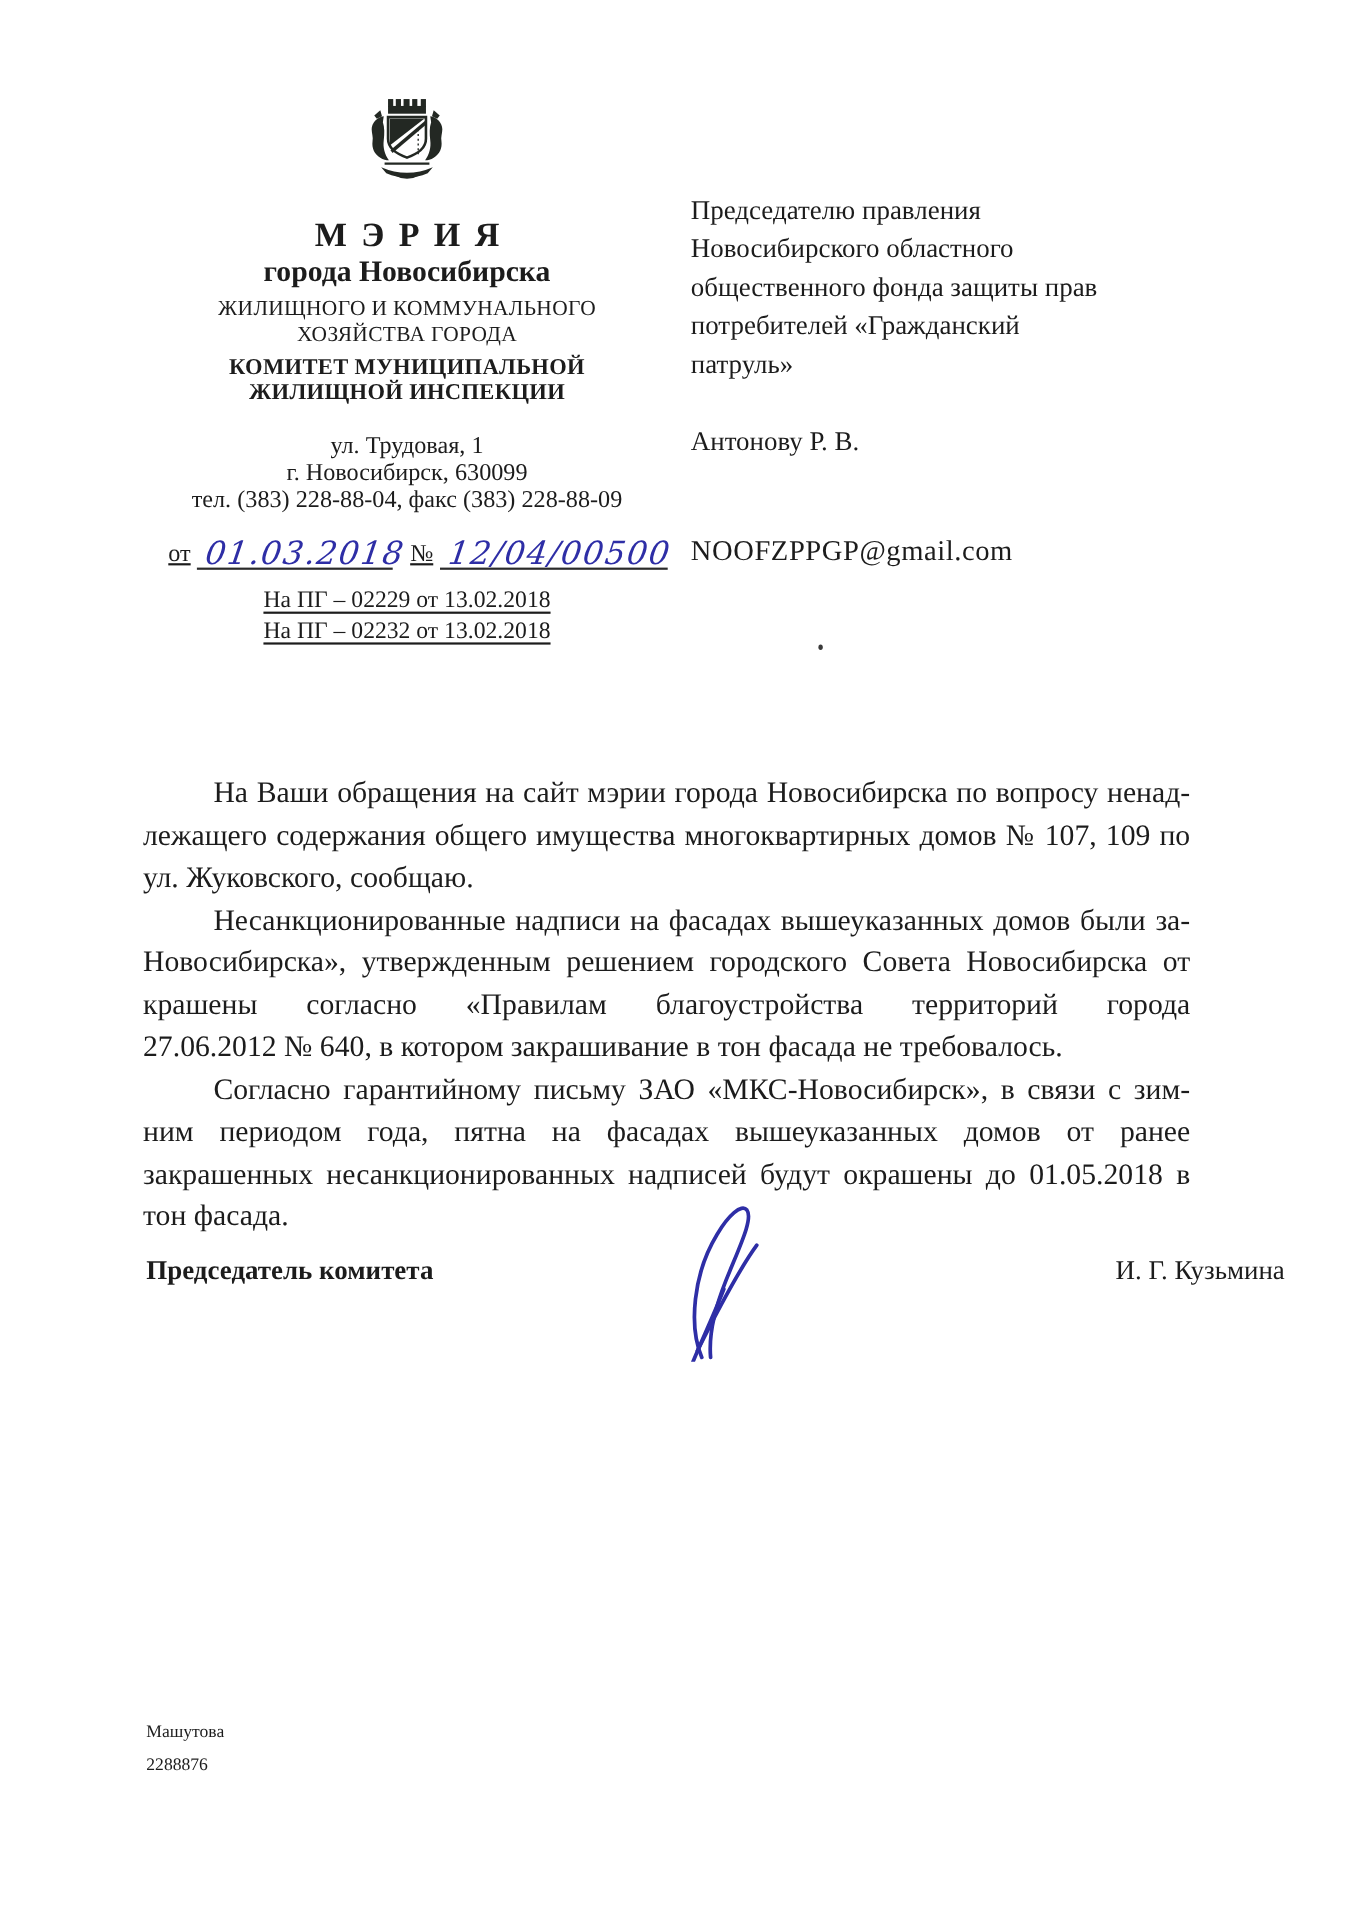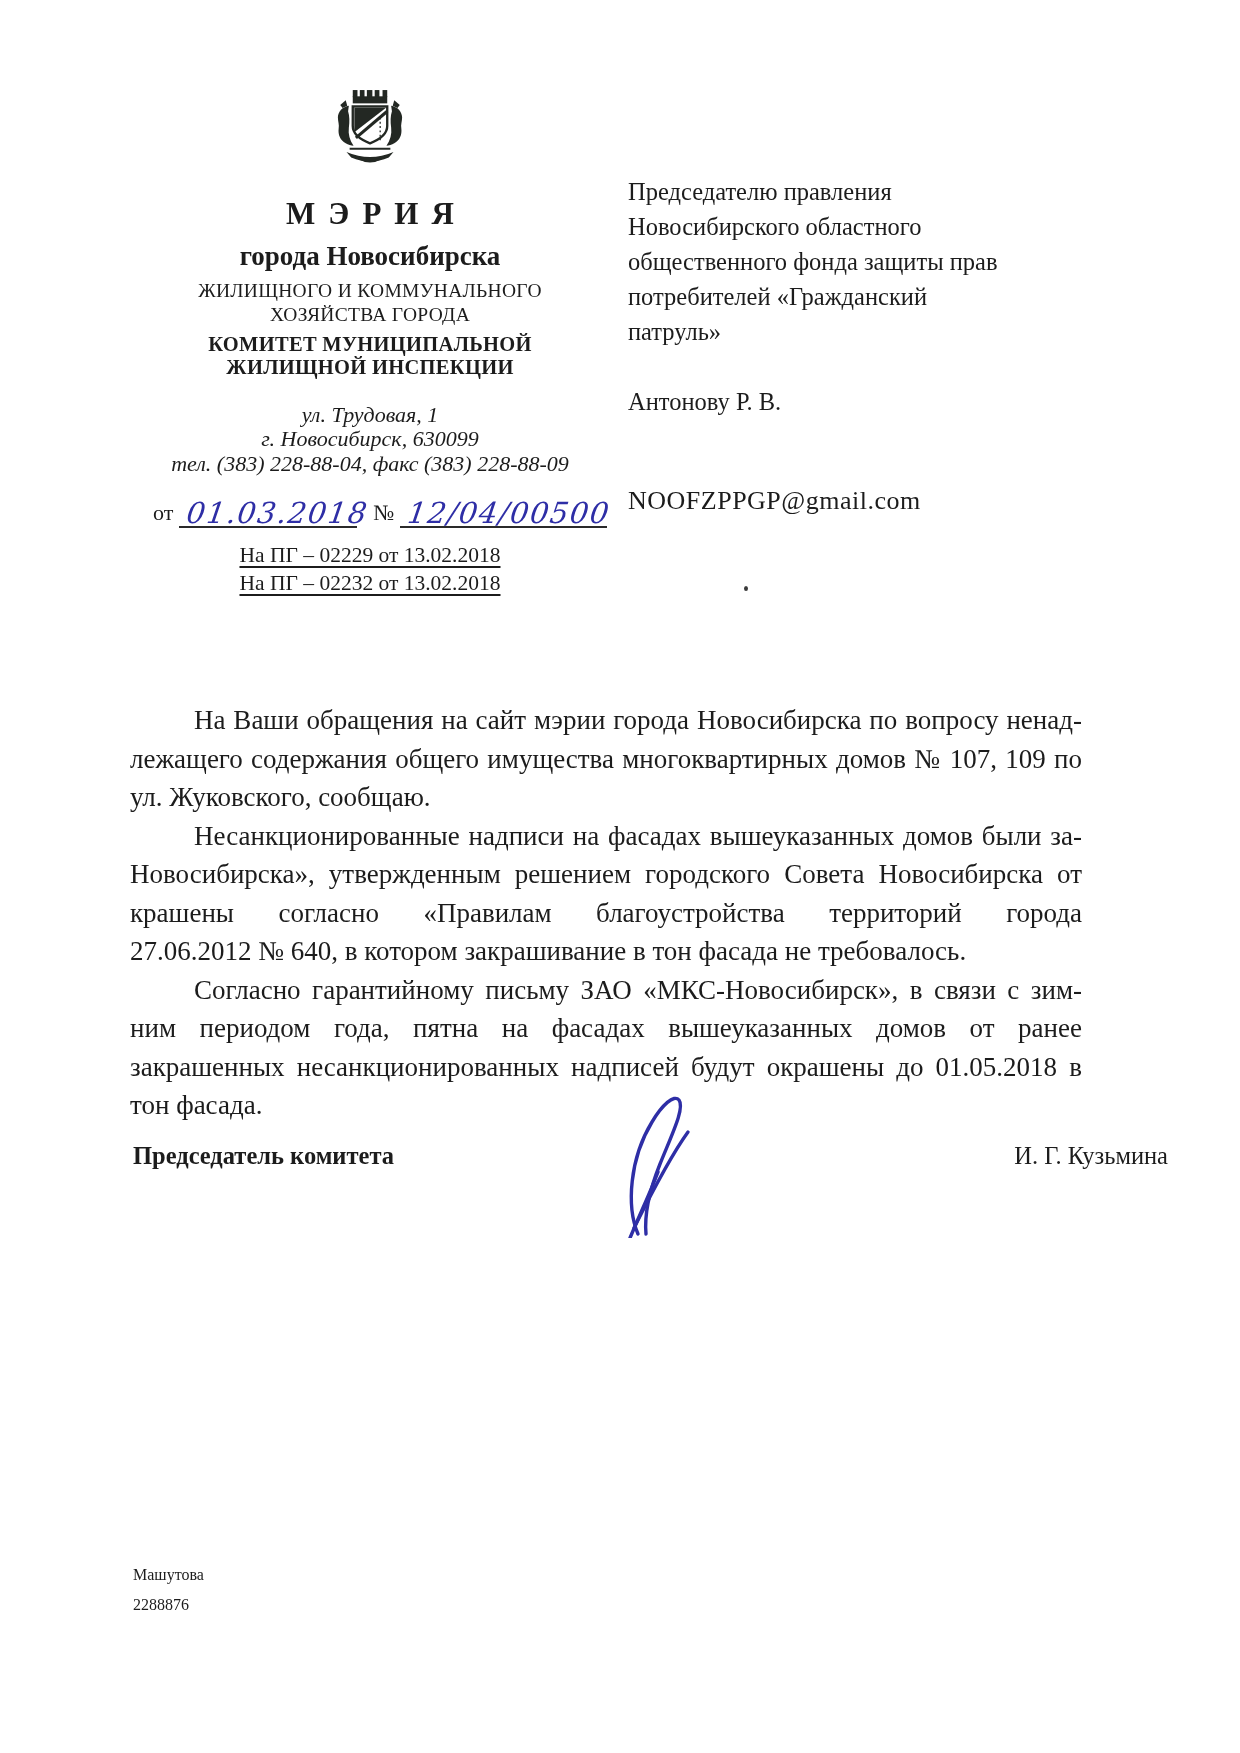--- a/index.html
+++ b/index.html
@@ -21,32 +21,32 @@
     width: 474px;
     text-align: center;
   }
   .emblem { display: block; margin: 0 auto; width: 94px; height: 92px; }
   .org-title {
     margin-top: 22px;
     font-size: 31px; font-weight: bold;
     letter-spacing: 0.42em; text-indent: 0.42em;
     line-height: 1.05;
   }
-  .org-subtitle { margin-top: 11px; font-size: 27px; font-weight: bold; line-height: 1.05; text-align: center; }
+  .org-subtitle { margin-top: 1px; font-size: 27px; font-weight: bold; line-height: 1.05; text-align: center; }
   .dept { margin-top: 9px; font-size: 19.5px; line-height: 24px; letter-spacing: 0.3px; }
   .committee { margin-top: 6px; font-size: 20.5px; font-weight: bold; line-height: 23px; letter-spacing: 0.3px; }
-  .addr { margin-top: 24px; font-size: 22px; line-height: 24.5px; font-style: italic; }
+  .addr { margin-top: 24px; font-size: 22px; line-height: 24.5px; }
 
   .ref-row {
     margin-top: 10px;
     display: flex; align-items: flex-end; justify-content: flex-start;
     font-size: 22px; height: 42px;
     padding-left: 20px; text-align: left;
   }
-  .ref-label { padding: 0 6px 2px 0; }
+  .ref-label { padding: 0 6px 2px 0; text-decoration: underline; }
   .ref-label.num { padding-left: 16px; }
   .blank {
     border-bottom: 2px solid #2a2a2a;
     position: relative; height: 40px;
   }
   .blank.date { width: 180px; }
   .blank.num { width: 210px; }
   .handwriting {
     position: absolute; left: 8px; bottom: -4px;
     font-family: "DejaVu Serif", serif;

